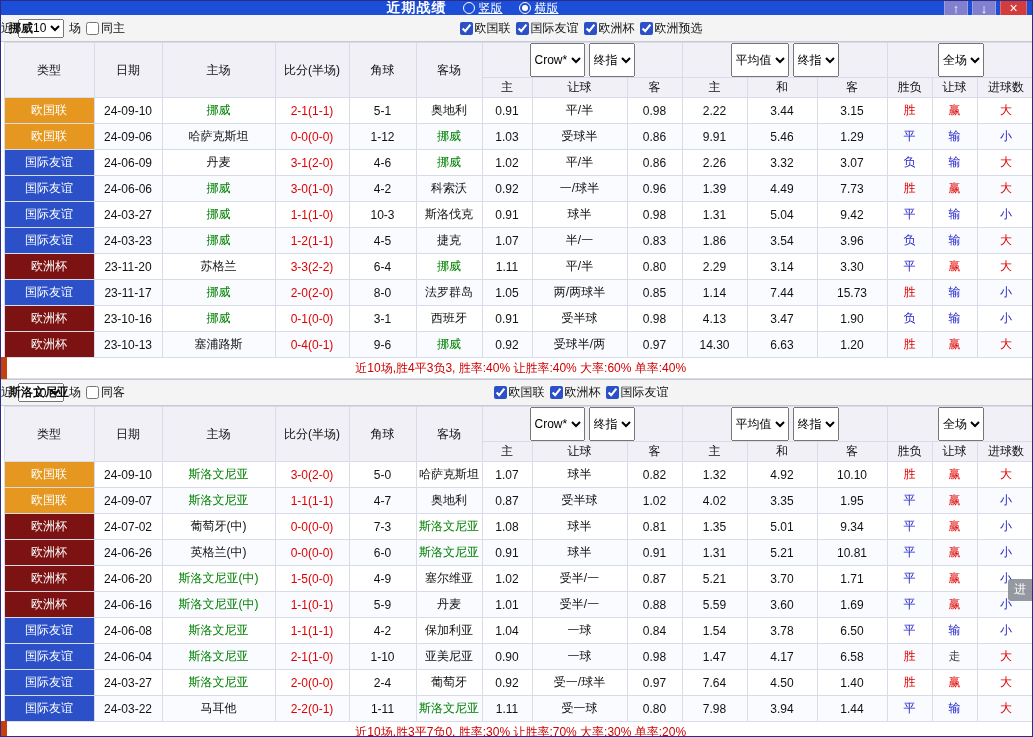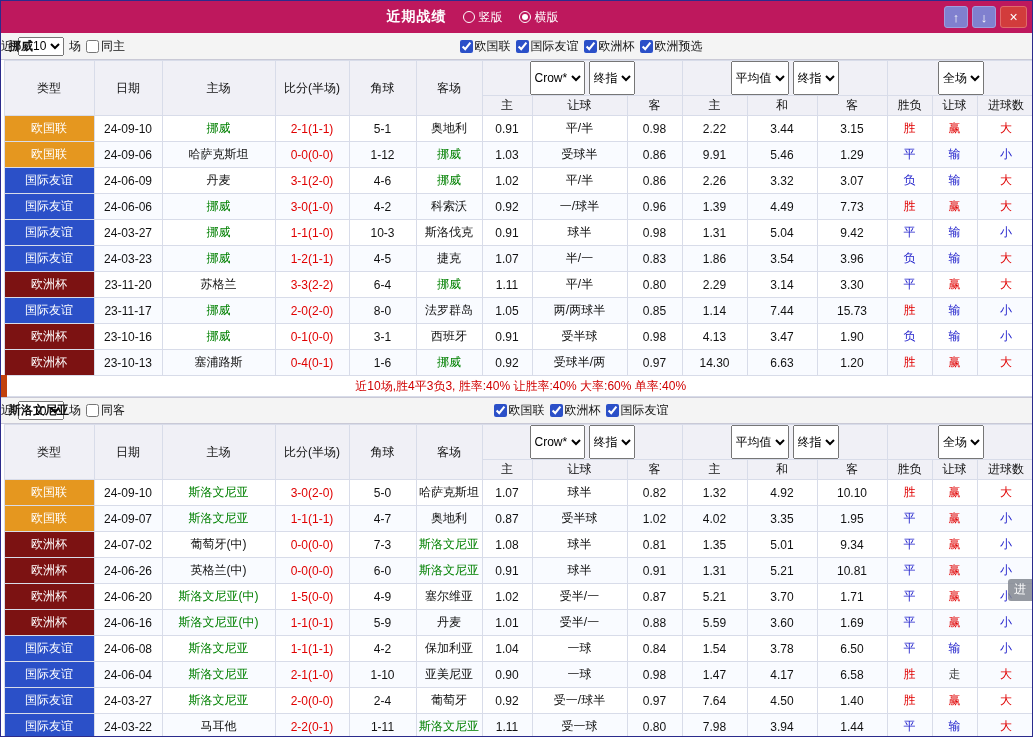--- a/index.html
+++ b/index.html
@@ -1,24 +1,24 @@
 <!DOCTYPE html>
 <html><head>
 <meta charset="utf-8">
 <style>
   *{margin:0;padding:0;box-sizing:border-box;}
   html,body{background:#fff;}
   body{font-family:"Liberation Sans","DejaVu Sans",sans-serif;font-size:12px;width:1033px;}
   .page{width:1033px;height:737px;border:1px solid #2b2b8c;background:#fff;position:relative;overflow:hidden;}
 
   
-  .topbar{height:32px;background:#be185d;display:flex;align-items:center;color:#fff;position:relative;}
+  .topbar{height:14px;background:#1d4ed8;display:flex;align-items:center;color:#fff;position:relative;}
   .topbar-center{flex:1;display:flex;justify-content:center;align-items:center;gap:16px;}
   .title{font-weight:bold;font-size:14px;letter-spacing:1px;}
-  .radio{display:inline-flex;align-items:center;gap:4px;cursor:pointer;}
+  .radio{display:inline-flex;align-items:center;gap:4px;cursor:pointer;text-decoration:underline;}
   .rdot{width:12px;height:12px;border:1px solid #fff;border-radius:50%;display:inline-block;position:relative;}
   .rdot.checked::after{content:"";position:absolute;left:2px;top:2px;width:6px;height:6px;background:#fff;border-radius:50%;}
   .topbar-right{display:flex;gap:4px;margin-right:5px;}
   .sqbtn{width:24px;height:22px;background:#8080cf;color:#fff;border:1px solid #9f9fdd;border-radius:3px;font-size:13px;line-height:1;cursor:pointer;}
   .sqbtn.close{background:#d23c3c;border-color:#e06b6b;width:27px;font-size:14px;}
 
   
   .secbar{height:27px;background:#f4f4f4;border-bottom:1px solid #c9c9d6;border-top:1px solid #c9c9d6;display:flex;align-items:center;position:relative;color:#111;}
   .secbar.first{border-top:none;}
   .team{position:absolute;left:8px;font-weight:bold;}
@@ -311,21 +311,21 @@
           <td>1.90</td>
           <td class="blue">负</td>
           <td class="blue">输</td>
           <td class="blue">小</td>
         </tr>
         <tr class="alt">
           <td class="type-cell maroon">欧洲杯</td>
           <td>23-10-13</td>
           <td>塞浦路斯</td>
           <td class="red">0-4(0-1)</td>
-          <td>1-6</td>
+          <td>9-6</td>
           <td class="green">挪威</td>
           <td>0.92</td>
           <td>受球半/两</td>
           <td>0.97</td>
           <td>14.30</td>
           <td>6.63</td>
           <td>1.20</td>
           <td class="red">胜</td>
           <td class="red">赢</td>
           <td class="red">大</td>

